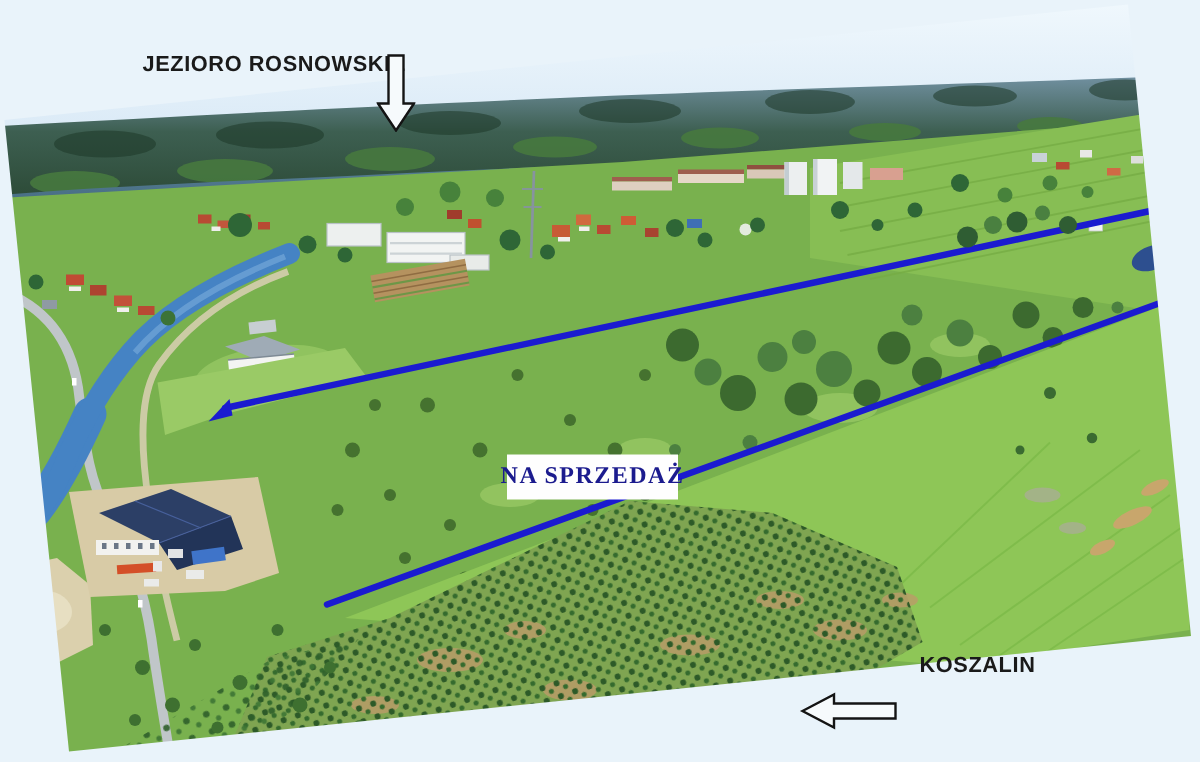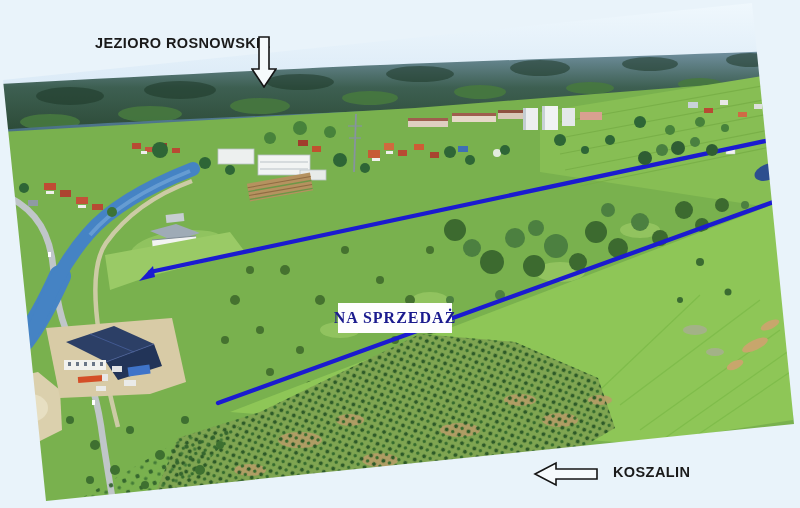--- a/index.html
+++ b/index.html
@@ -17,21 +17,21 @@
     background:var(--page_bg);
     font-family:"Liberation Sans",sans-serif;
   }
   svg.scene{position:absolute;left:0;top:0;}
   .lbl{
     position:absolute;color:var(--annotation_text);
     font-weight:600;font-size:14.5px;letter-spacing:.4px;white-space:nowrap;
     -webkit-font-smoothing:antialiased;
   }
   .lbl-lake{left:95px;top:35px;}
-  .lbl-city{left:613px;top:464px;}
+  .lbl-city{left:613px;top:436px;}
   .badge{
     position:absolute;left:338px;top:255px;width:114px;height:30px;
     background:var(--for_sale_bg);color:var(--for_sale_text);
     font-family:"Liberation Serif",serif;font-weight:700;font-size:16px;
     letter-spacing:1px;display:flex;align-items:center;justify-content:center;
     white-space:nowrap;
     margin-top:48px;
   }
   .arrow{position:absolute;}
   .arrow-down{left:251px;top:36px;}

